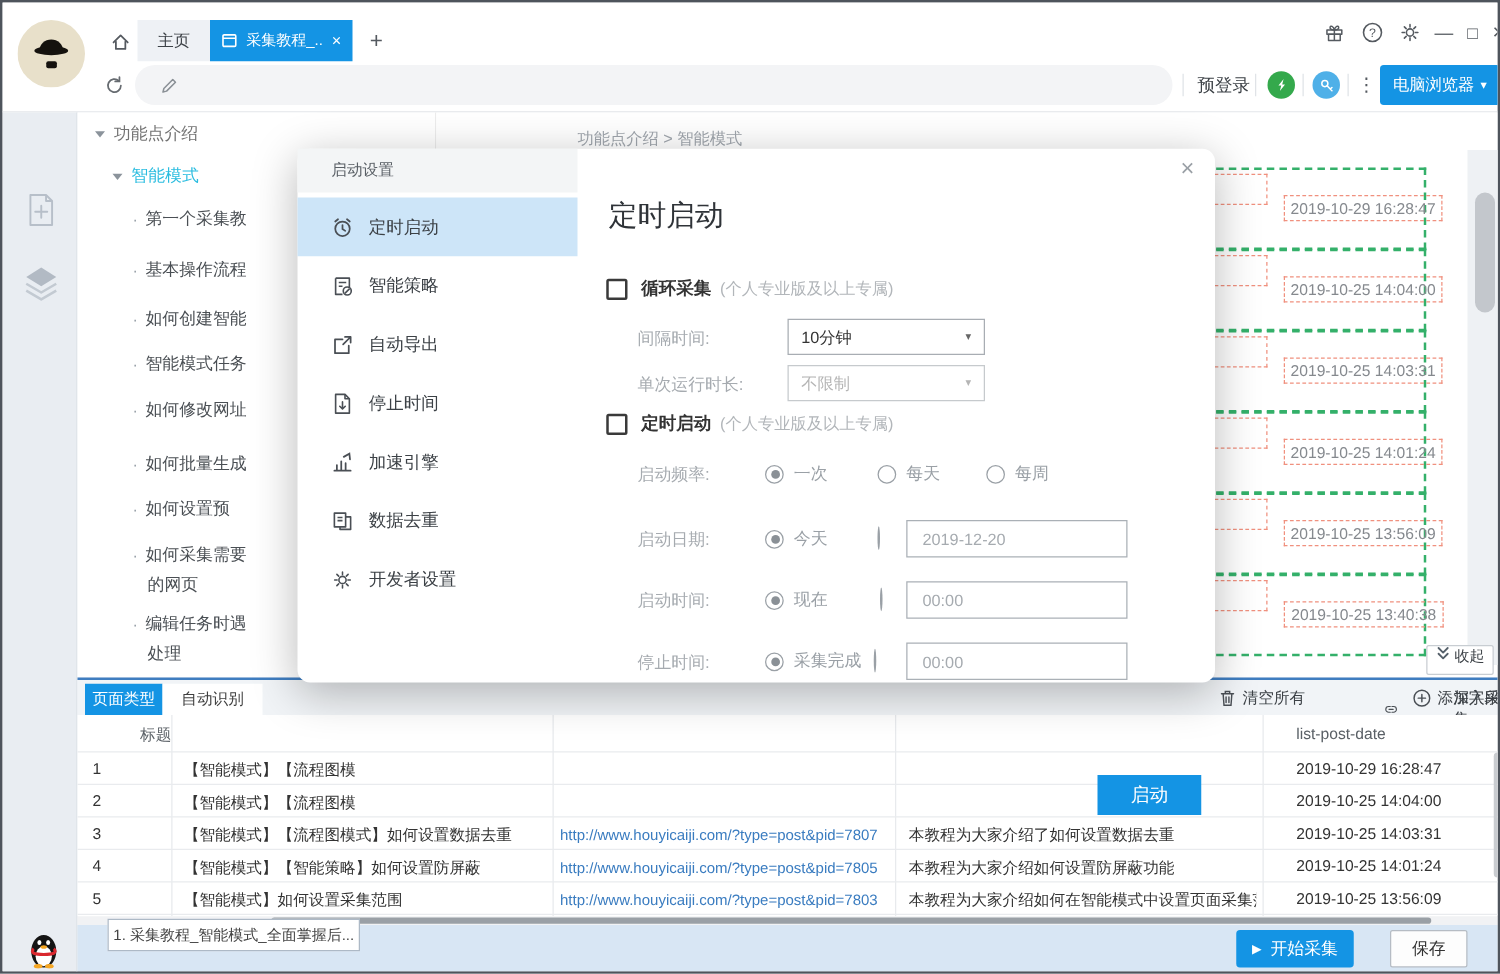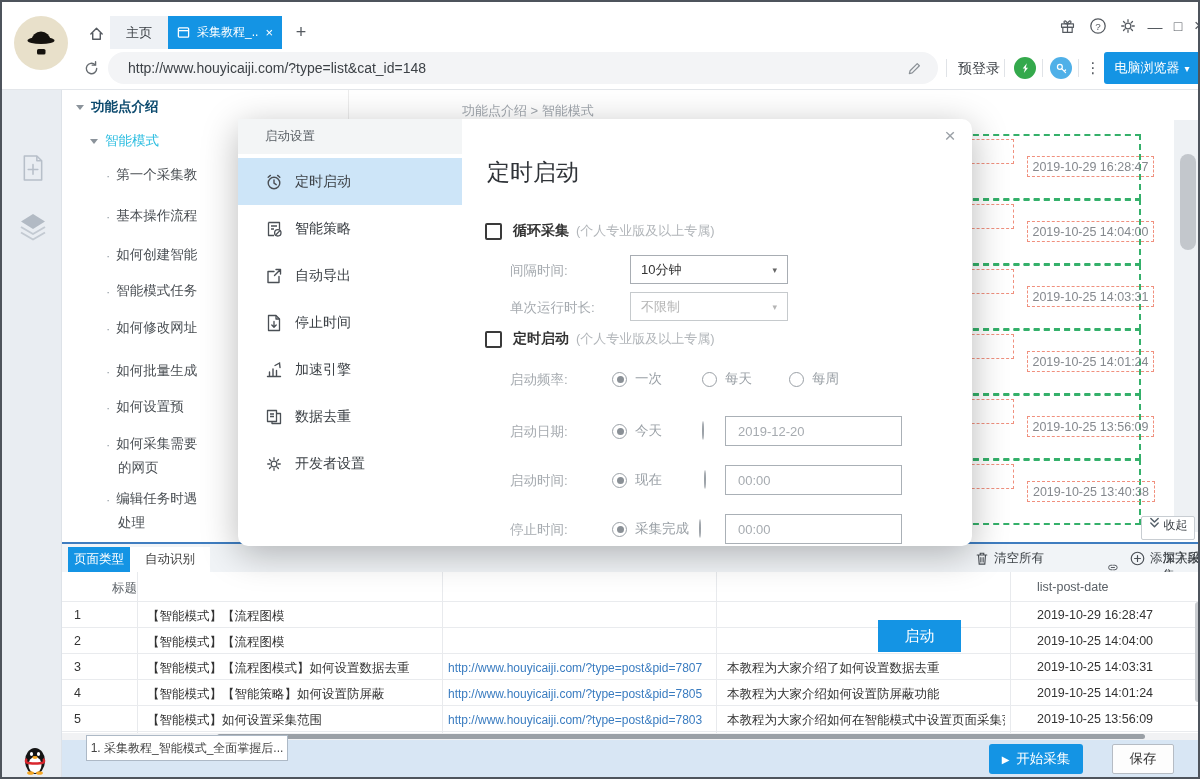--- a/index.html
+++ b/index.html
@@ -15,21 +15,21 @@
   .tab-home{background:#eef1f5;color:#3c4146;font-size:13px;}
   .tab-active{background:#1494e4;color:#fff;font-size:12px;}
   .winbtn{color:#555a60;font-size:15px;}
   .url-pill{background:#f3f4f6;border-radius:16px;color:#3c4146;font-size:14px;}
   .blue-btn{background:#1494e4;color:#fff;border-radius:3px;}
   .vdiv{width:1px;background:#e0e3e7;}
   
   .rail{left:0;top:88px;width:60px;height:689px;background:#e9edf2;border-right:1px solid #dde2e8;}
   
   .sidebar{left:60px;top:88px;width:287px;height:452px;background:#fff;border-right:1px solid #ececec;}
-  .tree-root{color:#0c4a6e;font-size:13.5px;font-weight:bold;}
+  .tree-root{color:#737373;font-size:13.5px;}
   .tree-active{color:#2bbde0;font-size:13.5px;}
   .tree-leaf{color:#4a4f54;font-size:13.5px;white-space:nowrap;overflow:hidden;}
   .caret{width:0;height:0;border-left:4px solid transparent;border-right:4px solid transparent;border-top:5px solid #8b939b;}
   .bullet{color:#98a0a8;font-size:13px;}
   
   .content{left:347px;top:88px;width:853px;height:452px;background:#fff;}
   .crumb{color:#a0a6ad;font-size:13px;}
   .gbox{border:2px dashed #34b06a;}
   .rbox{border:1px dashed #f0907e;}
   .pdate{color:#85898e;font-size:12.5px;display:flex;align-items:center;justify-content:center;white-space:nowrap;}
@@ -129,21 +129,20 @@
     <div class="abs ic winbtn" style="left:1165px;top:13px;width:22px;height:22px;font-size:14px;">□</div>
     <div class="abs ic winbtn" style="left:1186px;top:13px;width:22px;height:22px;font-size:17px;">×</div>
 
     <div class="abs ic" style="left:78px;top:55px;width:22px;height:22px;color:#666b70;">
       <svg width="17" height="17" viewBox="0 0 18 18" fill="none" stroke="currentColor" stroke-width="1.5" stroke-linecap="round">
         <path d="M14.5 9a5.5 5.5 0 1 1-1.7-3.95"></path>
           <path d="M13.3 1.8v3.6h-3.6" fill="none"></path>
       </svg>
     </div>
     <div class="abs url-pill flexrow" style="left:106px;top:50px;width:830px;height:32px;padding:0 16px 0 20px;">
-      <span style="flex:1;white-space:nowrap;overflow:hidden;">http://www.houyicaiji.com/?type=list&amp;cat_id=148</span>
       <span class="ic" style="color:#8a9096;">
         <svg width="15" height="15" viewBox="0 0 16 16" fill="none" stroke="currentColor" stroke-width="1.3" stroke-linejoin="round">
           <path d="M2.5 13.5l.8-3.1 7.6-7.6 2.3 2.3-7.6 7.6-3.1.8z"></path>
         </svg>
       </span>
     </div>
     <div class="abs vdiv" style="left:944px;top:57px;height:18px;"></div>
     <div class="abs" style="left:956px;top:58px;font-size:14px;color:#3c4146;">预登录</div>
     <div class="abs vdiv" style="left:1002px;top:57px;height:18px;"></div>
     <div class="abs ic" style="left:1012px;top:55px;width:22px;height:22px;border-radius:50%;background:#34a94c;">

